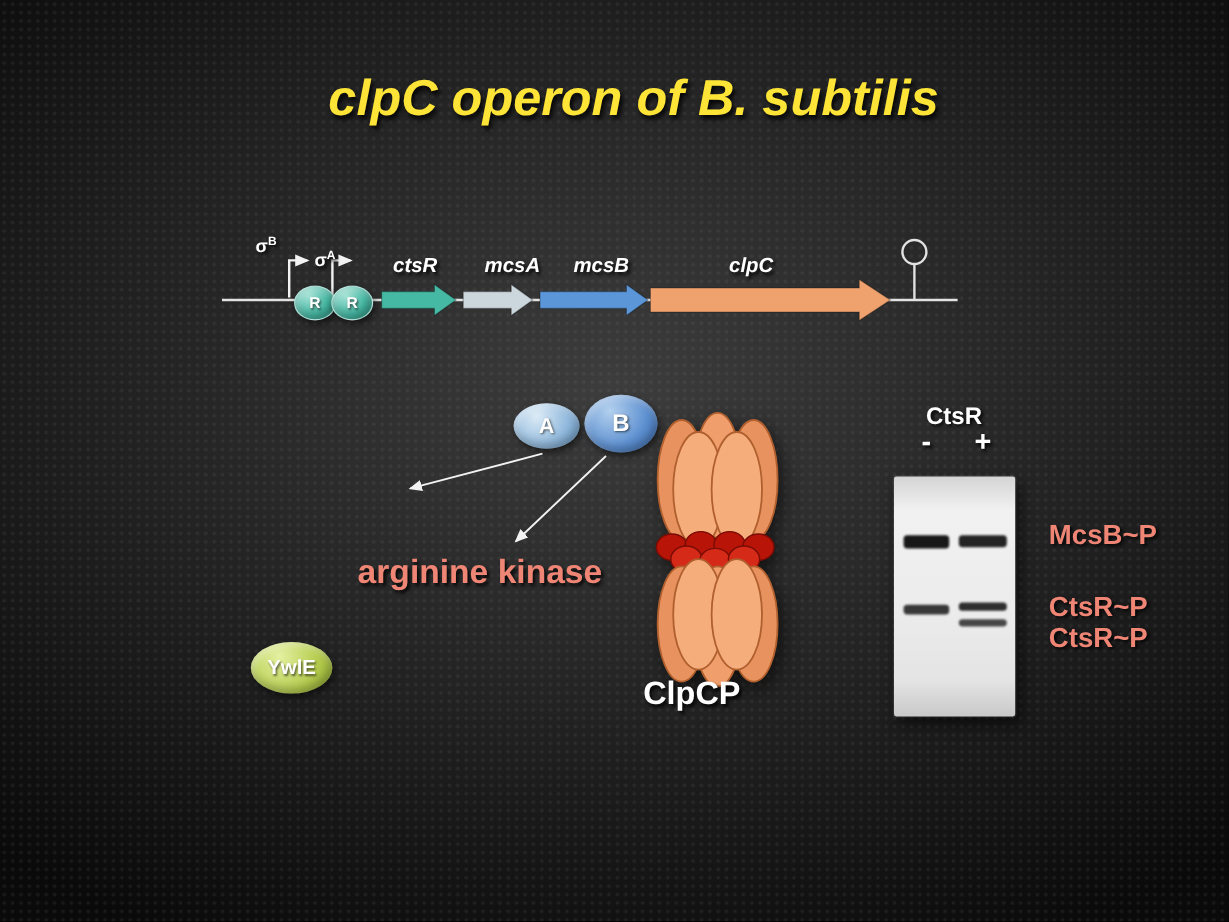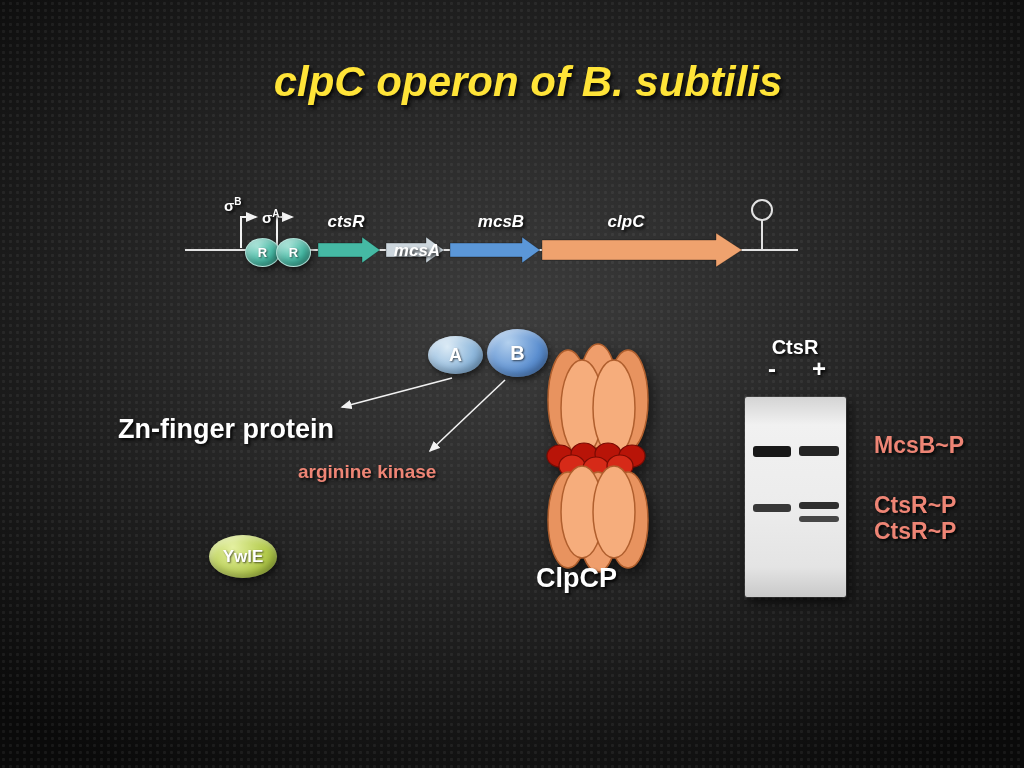--- a/index.html
+++ b/index.html
@@ -17,45 +17,45 @@
   .salmon{color:#ee8575;font-weight:bold;text-shadow:2px 2px 3px rgba(0,0,0,0.85);}
 
   #title{top:58px;left:0;width:1024px;text-align:center;
     font-size:42px;font-weight:bold;font-style:italic;color:#ffe438;
     text-shadow:2px 3px 4px rgba(0,0,0,0.9);padding-left:16px;}
 
   
   #operon-svg{left:180px;top:190px;width:640px;height:80px;}
   .sigma{font-size:15px;}
   .sigma sup{font-size:10px;}
-  #sigma-b{left:224px;top:196px;}
+  #sigma-b{left:213px;top:196px;}
   #sigma-a{left:262px;top:208px;}
   .gene-label{font-style:italic;font-size:17px;width:70px;text-align:center;top:212px;}
-  #lbl-ctsr{left:311px;} #lbl-mcsa{left:382px;margin-top:29px;} #lbl-mcsb{left:466px;} #lbl-clpc{left:591px;}
+  #lbl-ctsr{left:311px;} #lbl-mcsa{left:392px;} #lbl-mcsb{left:466px;} #lbl-clpc{left:591px;}
 
   .oval{position:absolute;border-radius:50%;display:flex;align-items:center;justify-content:center;
     color:#fff;font-weight:bold;text-shadow:1px 1px 2px rgba(0,0,0,0.6);
     box-shadow:2px 3px 6px rgba(0,0,0,0.55), inset -2px -4px 7px rgba(0,0,0,0.25), inset 2px 3px 6px rgba(255,255,255,0.4);}
   .r-oval{width:33px;height:27px;font-size:13px;
     background:radial-gradient(circle at 35% 30%, #9fe0d3, #45b9a4 55%, #2c8d7c);
     border:1px solid rgba(255,255,255,0.55);}
   #r-oval-1{left:245px;top:238px;}
   #r-oval-2{left:276px;top:238px;}
 
   #a-oval{left:428px;top:336px;width:55px;height:38px;font-size:18px;
     background:radial-gradient(circle at 35% 28%, #dcebf6, #8fb8dc 60%, #6a99c4);}
   #b-oval{left:487px;top:329px;width:61px;height:48px;font-size:20px;
     background:radial-gradient(circle at 35% 28%, #b3d0ee, #5c8fd0 60%, #3c6cae);}
   #ywle-oval{left:209px;top:535px;width:68px;height:43px;font-size:17px;
     background:radial-gradient(circle at 35% 28%, #e4f0a0, #b5cc4e 60%, #8fa92e);}
 
   #pointer-arrows{left:300px;top:360px;width:260px;height:110px;}
 
   #zn-finger-label{left:118px;top:414px;font-size:27px;}
-  #arginine-kinase-label{left:298px;top:461px;font-size:19px;}
+  #arginine-kinase-label{left:298px;top:461px;font-size:28px;}
   #clpcp-label{left:536px;top:563px;font-size:27px;}
   #arginine-phosphatase-label{left:93px;top:594px;font-size:27px;}
 
   #clpcp-svg{left:520px;top:330px;width:160px;height:245px;filter:drop-shadow(4px 6px 7px rgba(0,0,0,0.55));}
 
   
   #gel-header{left:763px;top:336px;width:64px;text-align:center;font-size:20px;}
   #lane-minus{left:764px;top:355px;width:16px;text-align:center;font-size:24px;}
   #lane-plus{left:811px;top:355px;width:16px;text-align:center;font-size:24px;}
   #gel-panel{left:745px;top:397px;width:101px;height:200px;border-radius:2px;
@@ -124,21 +124,20 @@
   <svg id="pointer-arrows" class="abs" viewBox="0 0 260 110">
     <defs>
       <marker id="ah2" markerWidth="8" markerHeight="7" refX="6" refY="3" orient="auto">
         <path d="M0,0 L7,3 L0,6 z" fill="#f2f2f2"></path>
       </marker>
     </defs>
     <line x1="152" y1="18" x2="42" y2="47" stroke="#f2f2f2" stroke-width="1.6" marker-end="url(#ah2)"></line>
     <line x1="205" y1="20" x2="130" y2="91" stroke="#f2f2f2" stroke-width="1.6" marker-end="url(#ah2)"></line>
   </svg>
 
-  <div id="zn-finger-label" class="abs wtxt">Zn-finger protein</div>
   <div id="arginine-kinase-label" class="abs salmon">arginine kinase</div>
 
   <svg id="clpcp-svg" class="abs" viewBox="0 0 160 245">
 
     <ellipse cx="48" cy="70" rx="20" ry="50" fill="#e8935f" stroke="#b05f2e" stroke-width="1.5"></ellipse>
     <ellipse cx="108" cy="70" rx="20" ry="50" fill="#e8935f" stroke="#b05f2e" stroke-width="1.5"></ellipse>
     <ellipse cx="78" cy="66" rx="20" ry="52" fill="#ef9e6c" stroke="#b05f2e" stroke-width="1.5"></ellipse>
     <ellipse cx="62" cy="78" rx="21" ry="48" fill="#f6ad7c" stroke="#b05f2e" stroke-width="1.5"></ellipse>
     <ellipse cx="94" cy="78" rx="21" ry="48" fill="#f6ad7c" stroke="#b05f2e" stroke-width="1.5"></ellipse>
 

